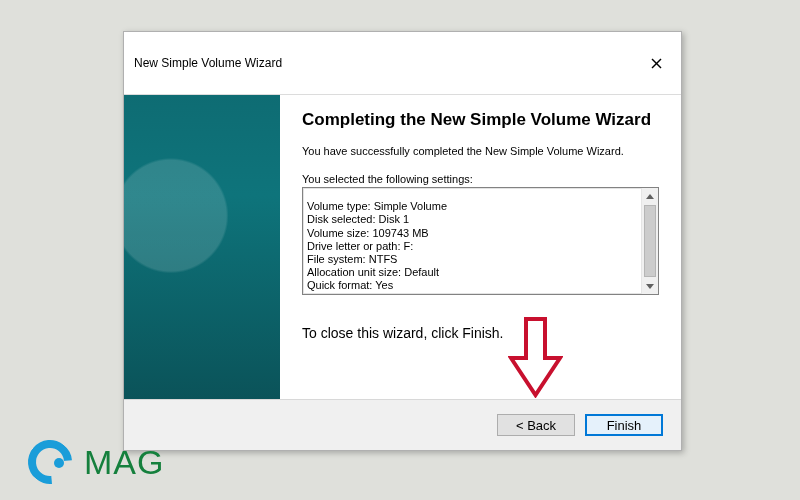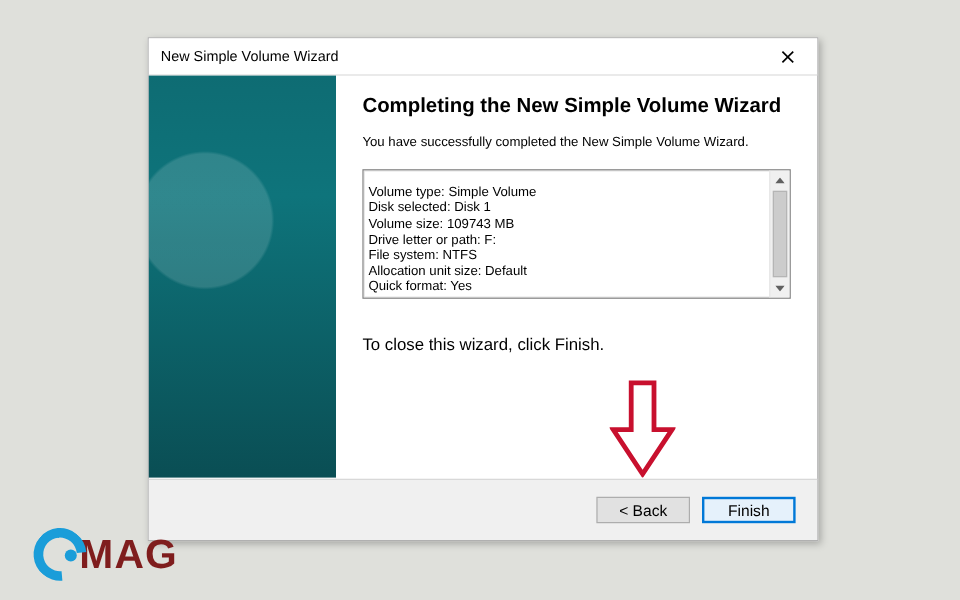--- a/index.html
+++ b/index.html
@@ -1,18 +1,18 @@
 <!DOCTYPE html>
 <html><head>
 <meta charset="utf-8">
 <style>
   html,body{margin:0;padding:0;width:800px;height:500px;background:#dfe0db;font-family:"Segoe UI",Tahoma,sans-serif;overflow:hidden}
   .stage{position:relative;width:800px;height:500px}
   .dialog{position:absolute;left:123px;top:31px;width:557px;height:418px;background:#fff;border:1px solid #b0b0b0;box-shadow:2px 2px 6px rgba(0,0,0,.25)}
-  .titlebar{display:flex;align-items:center;justify-content:space-between;height:30px;padding:0 10px;border-bottom:1px solid #dcdcdc;background:#fff}
+  .titlebar{display:flex;align-items:center;justify-content:space-between;height:30px;padding:16px 10px;border-bottom:1px solid #dcdcdc;background:#fff}
   .titlebar .title{font-size:12px;color:#000}
   .titlebar .close{width:30px;height:24px;display:flex;align-items:center;justify-content:center;color:#000;cursor:default}
   .titlebar .close svg{width:11px;height:11px;stroke:#000;stroke-width:1.4}
   .body{display:flex;height:335px}
   .sidebanner{width:168px;height:100%;background:
      radial-gradient(circle at 30% 36%, rgba(255,255,255,.14) 0%, rgba(255,255,255,.14) 23%, rgba(255,255,255,0) 24%),
      linear-gradient(180deg,#0e6c73 0%, #0e747b 30%, #0a4e54 100%)}
   .content{flex:1;padding:10px 22px 0 22px;color:#000}
   .content h1{font-size:17px;font-weight:700;margin:4px 0 14px;line-height:1.25}
   .content .msg{font-size:11px;margin:6px 0 14px;line-height:1.35}
@@ -25,21 +25,21 @@
   .hint{font-size:14px;margin-top:30px}
   .footer{position:absolute;left:0;right:0;bottom:0;height:50px;background:#f0f0f0;border-top:1px solid #d8d8d8;display:flex;align-items:center;justify-content:flex-end;padding-right:18px;gap:10px}
   .btn{width:78px;height:22px;font-size:13px;background:#e1e1e1;border:1px solid #adadad;color:#000;display:flex;align-items:center;justify-content:center;box-sizing:border-box;cursor:default}
   .btn.default{border:2px solid #0078d7;background:#e5f1fb}
   
   .arrow-anno{position:absolute;left:508px;top:316px;width:55px;height:82px;pointer-events:none}
   
   .logo{position:absolute;left:28px;bottom:16px;display:flex;align-items:center;gap:2px}
   .logo .c{width:44px;height:44px;border:8px solid #1a9dd9;border-right-color:transparent;border-radius:50%;box-sizing:border-box;transform:rotate(40deg)}
   .logo .dot{width:10px;height:10px;border-radius:50%;background:#1a9dd9;margin-left:-20px;margin-top:1px}
-  .logo .txt{font-size:34px;font-weight:700;color:#7f1d1d;letter-spacing:1px;margin-left:0;font-family:Arial,sans-serif}
+  .logo .txt{font-size:34px;font-weight:400;color:#15803d;letter-spacing:1px;margin-left:18px;font-family:Arial,sans-serif}
 </style>
 </head>
 <body>
 
 <div class="stage">
 
   <div class="dialog">
 
     <div class="titlebar">
       <span class="title">New Simple Volume Wizard</span>
@@ -49,20 +49,21 @@
             <line x1="10" y1="1" x2="1" y2="10"></line>
           </svg>
       </div>
     </div>
 
     <div class="body">
       <div class="sidebanner"></div>
       <div class="content">
         <h1>Completing the New Simple Volume Wizard</h1>
         <div class="msg">You have successfully completed the New Simple Volume Wizard.</div>
+        <div class="label">You selected the following settings:</div>
 
         <div class="settings-box">
           <div class="line">Volume type: Simple Volume</div>
           <div class="line">Disk selected: Disk 1</div>
           <div class="line">Volume size: 109743 MB</div>
           <div class="line">Drive letter or path: F:</div>
           <div class="line">File system: NTFS</div>
           <div class="line">Allocation unit size: Default</div>
           <div class="line">Quick format: Yes</div>
           <div class="scrollbar">

